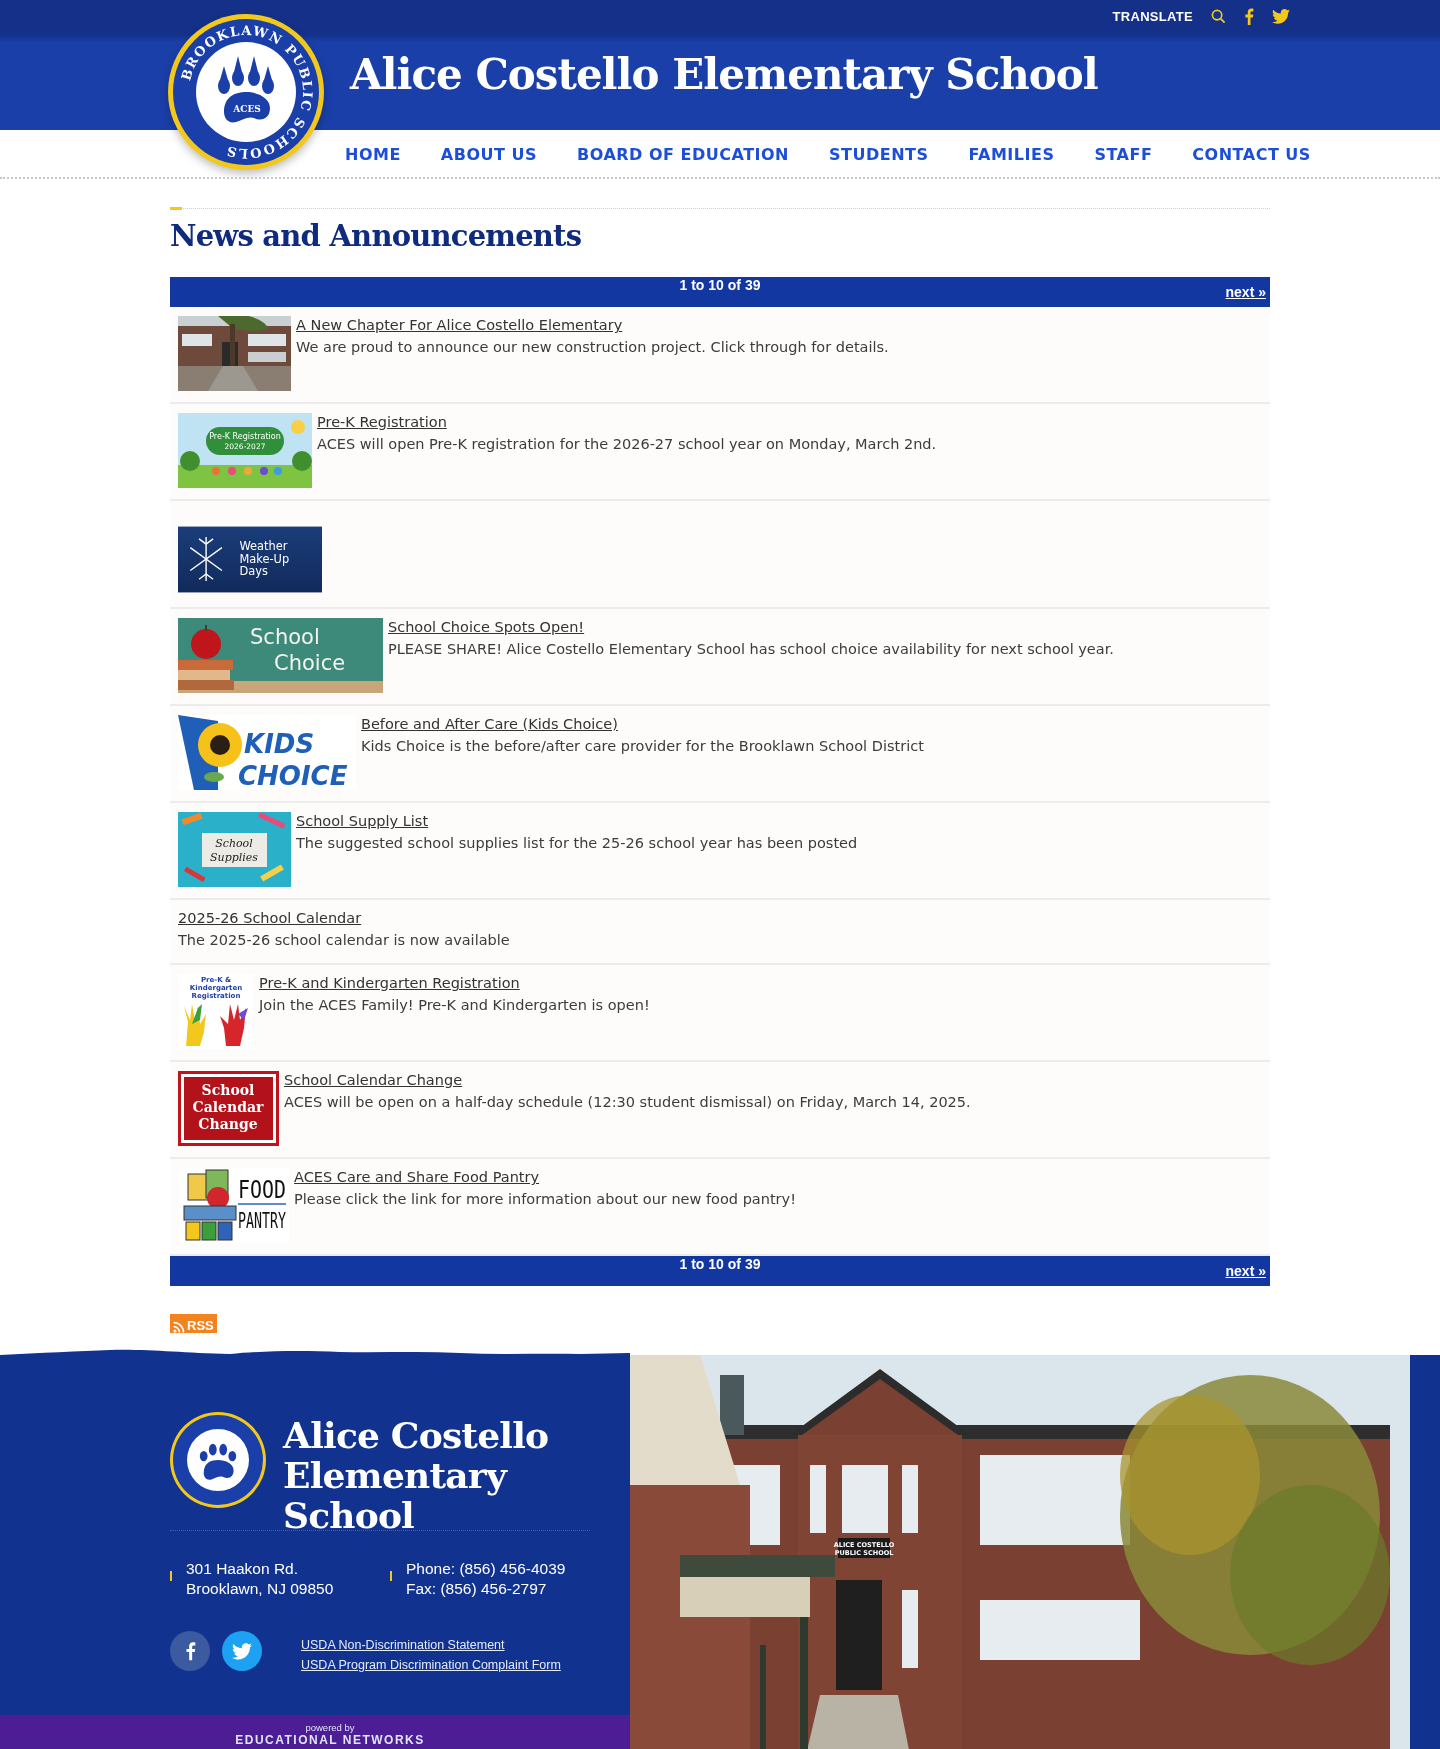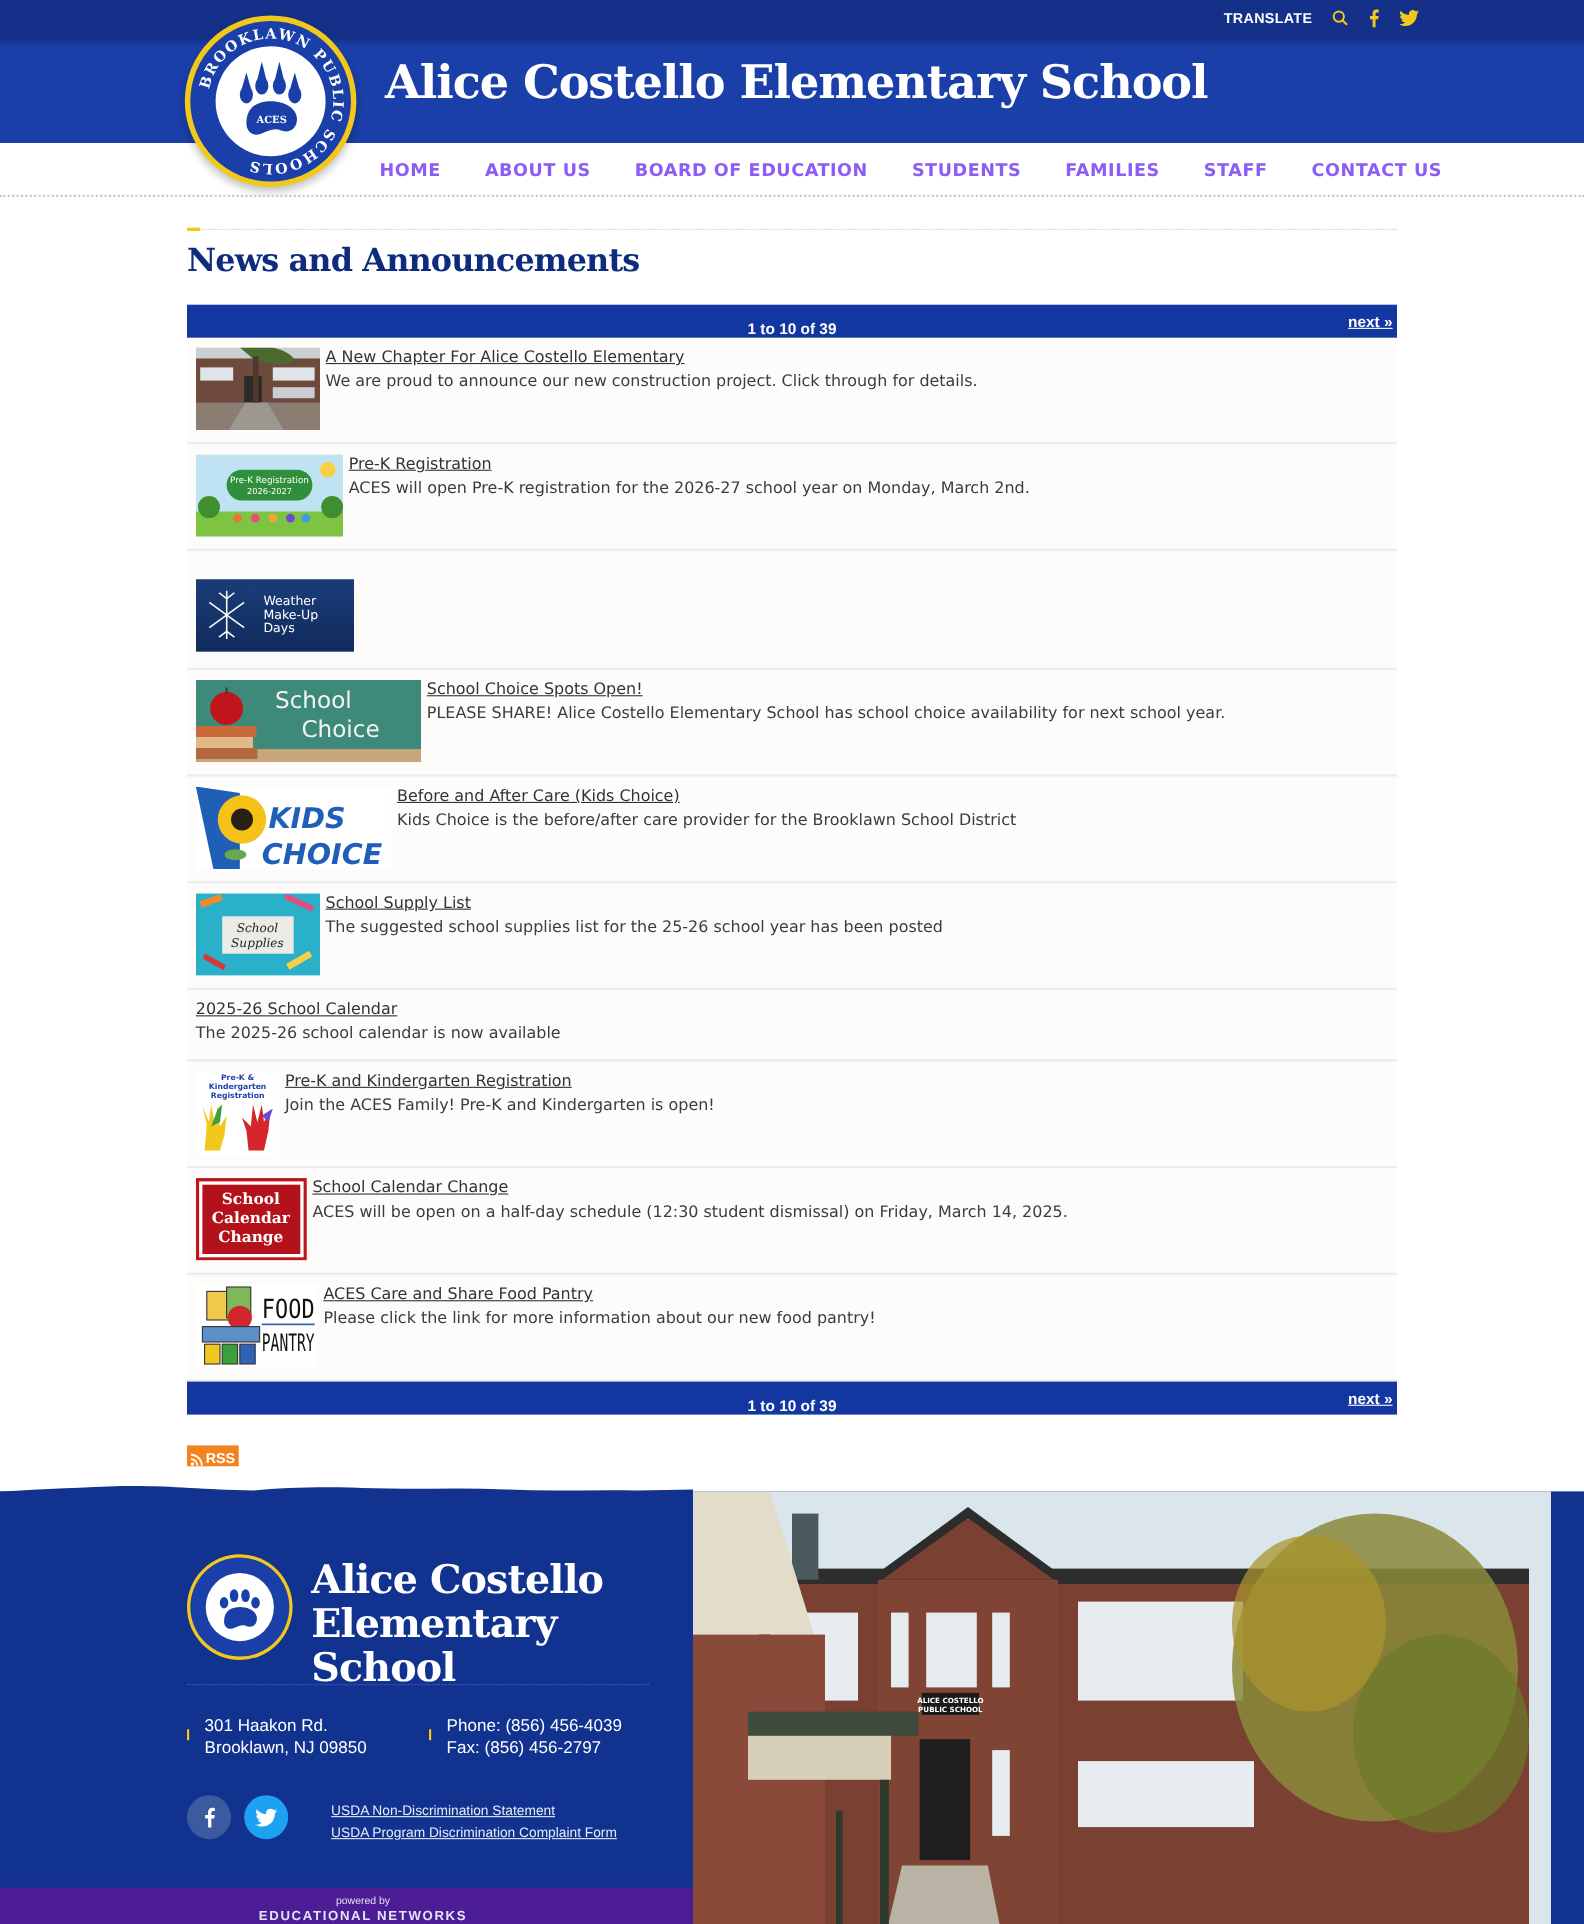--- a/index.html
+++ b/index.html
@@ -16,29 +16,29 @@
   .utility { position: absolute; top: 8px; right: 150px; display: flex; align-items: center; gap: 18px; }
   .utility .translate { color: #fff; font-weight: bold; font-size: 13px; letter-spacing: 0.3px; cursor: pointer; }
   .utility .icon { color: #f2c81c; font-size: 16px; cursor: pointer; display: inline-flex; align-items: center; }
   .logo { position: absolute; left: 168px; top: 14px; width: 156px; height: 156px; border-radius: 50%;
     background: #f2c81c; padding: 5px; box-shadow: 0 4px 8px rgba(0,0,0,0.25); }
   .logo-inner { width: 100%; height: 100%; border-radius: 50%; background: #1a3fa8; display: flex; align-items: center; justify-content: center; position: relative; }
   .logo-core { width: 100px; height: 100px; border-radius: 50%; background: #fff; display: flex; align-items: center; justify-content: center; }
   .logo-ring-text { position: absolute; inset: 0; }
   .site-title { position: absolute; left: 350px; top: 50px; color: #fff; font-family: "DejaVu Serif", "Liberation Serif", serif; font-weight: bold; font-size: 42px; letter-spacing: -1px; }
   .nav { position: absolute; left: 325px; top: 145px; display: flex; gap: 0; }
-  .nav-item { font-family: "DejaVu Sans", sans-serif; font-size: 16px; font-weight: bold; color: #8b5cf6; letter-spacing: 0.5px; padding: 0 20px; cursor: pointer; text-transform: uppercase; }
+  .nav-item { font-family: "DejaVu Sans", sans-serif; font-size: 16px; font-weight: bold; color: #1d4ed8; letter-spacing: 0.5px; padding: 0 20px; cursor: pointer; text-transform: uppercase; }
   .nav-divider { position: absolute; left: 0; top: 177px; width: 1440px; border-top: 2px dotted #c8c8c8; }
 
   
   .main { position: relative; width: 1100px; margin: 0 auto; left: 0; padding-top: 28px; margin-left: 170px; }
   .heading-rule { position: relative; border-top: 1px dotted #cfcfcf; height: 1px; margin-bottom: 10px; }
   .heading-rule::before { content: ""; position: absolute; left: 0; top: -2px; width: 12px; height: 3px; background: #f2c81c; }
   .page-title { font-family: "DejaVu Serif", "Liberation Serif", serif; font-weight: bold; color: #0f2b7e; font-size: 29px; letter-spacing: -0.8px; margin-bottom: 24px; }
-  .pager { height: 30px; background: #1237a0; color: #fff; display: flex; align-items: flex-end; justify-content: center; position: relative; font-weight: bold; font-size: 14px; }
+  .pager { height: 30px; background: #1237a0; color: #fff; display: flex; align-items: flex-start; justify-content: center; position: relative; font-weight: bold; font-size: 14px; }
   .pager .next { position: absolute; right: 4px; top: 7px; text-decoration: underline; cursor: pointer; }
   .news-list { background: #fdfcfb; }
   .news-item { display: flex; align-items: flex-start; padding: 9px 8px 10px 8px; border-bottom: 2px solid #ececec; min-height: 97px; }
   .news-item.noimg { min-height: 65px; display: block; }
   .news-thumb { flex: none; height: 75px; margin-right: 5px; overflow: hidden; position: relative; display: flex; align-items: center; justify-content: center; }
   .news-text { padding-top: 1px; font-family: "DejaVu Sans", sans-serif; font-size: 14.5px; color: #333; }
   .news-title { text-decoration: underline; display: block; margin-bottom: 6px; cursor: pointer; }
   .news-desc { display: block; color: #3c3c3c; }
   .rss { display: inline-flex; align-items: flex-end; margin-top: 28px; background: #f3831e; color: #fff; font-weight: bold; font-size: 13px; height: 19px; padding: 0 3px; cursor: pointer; }
 

